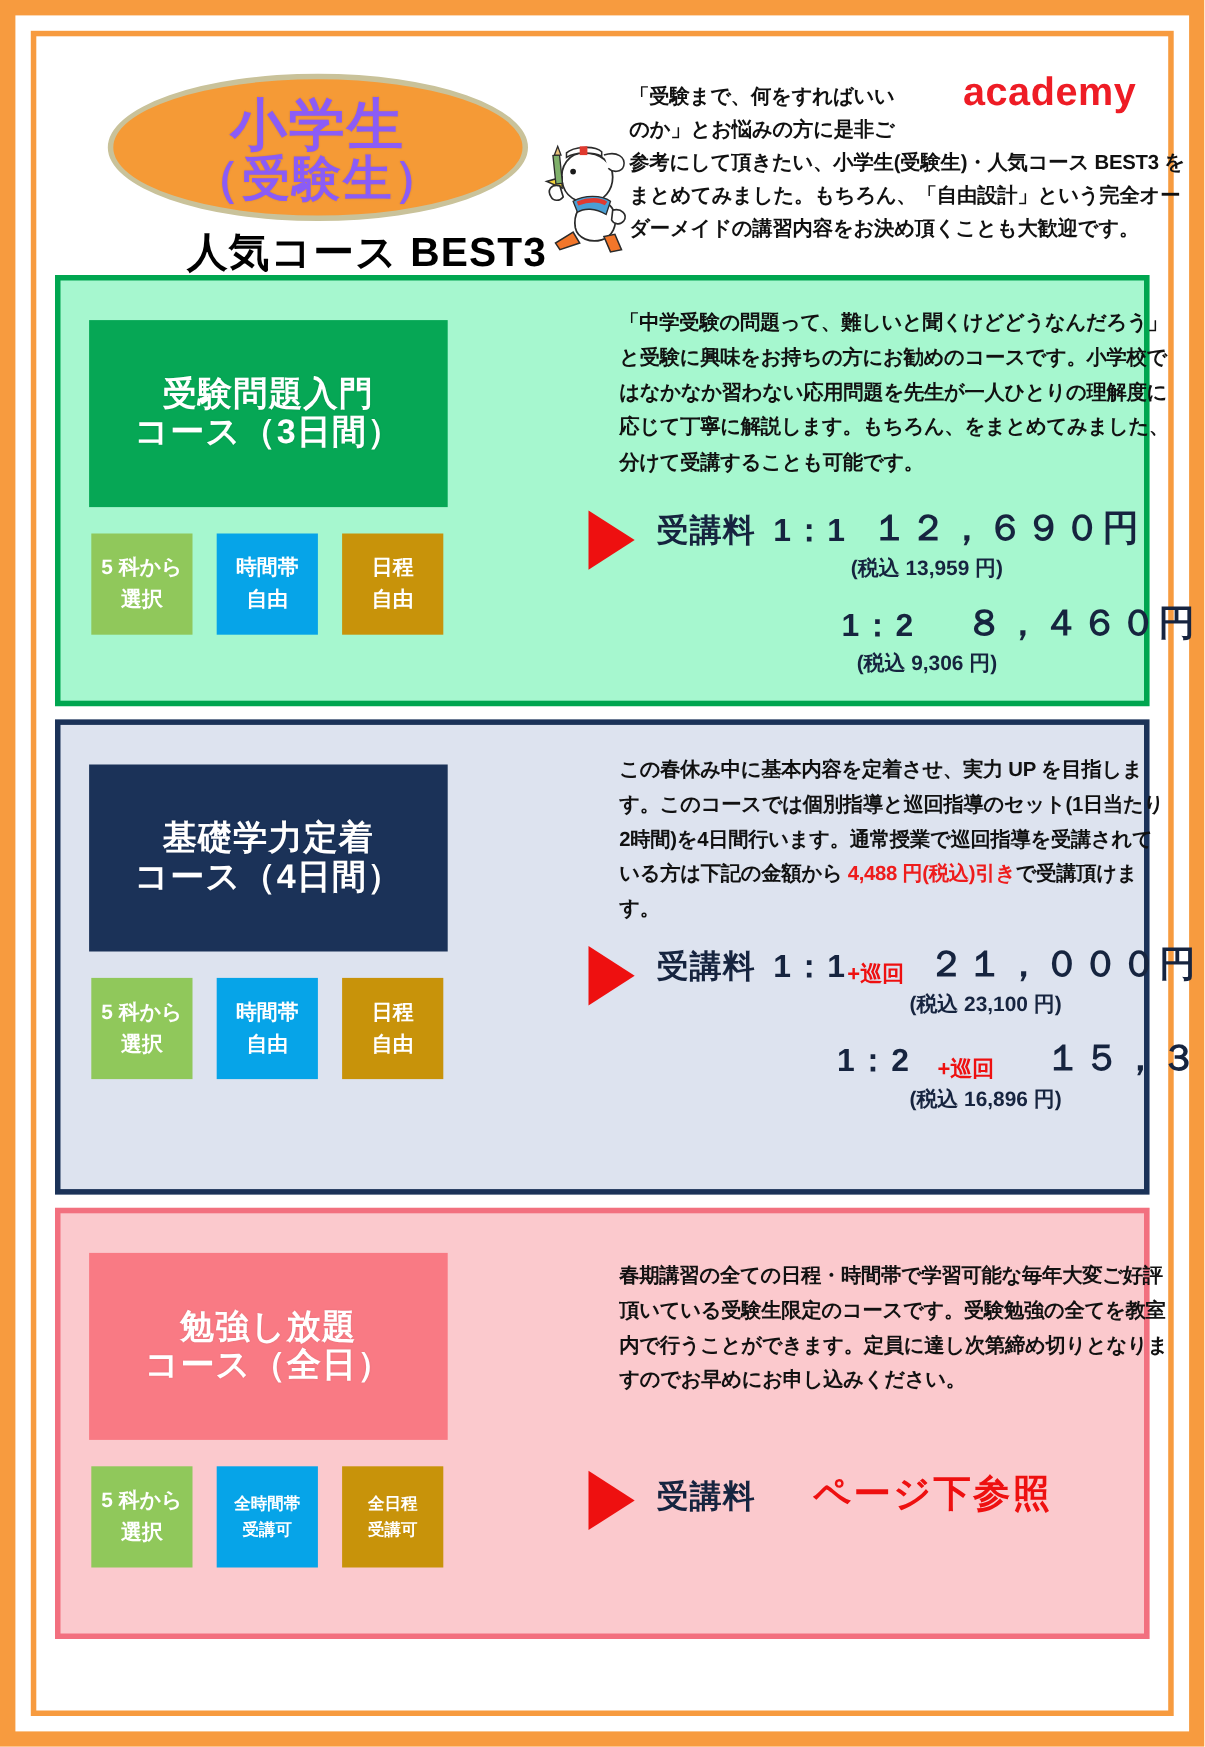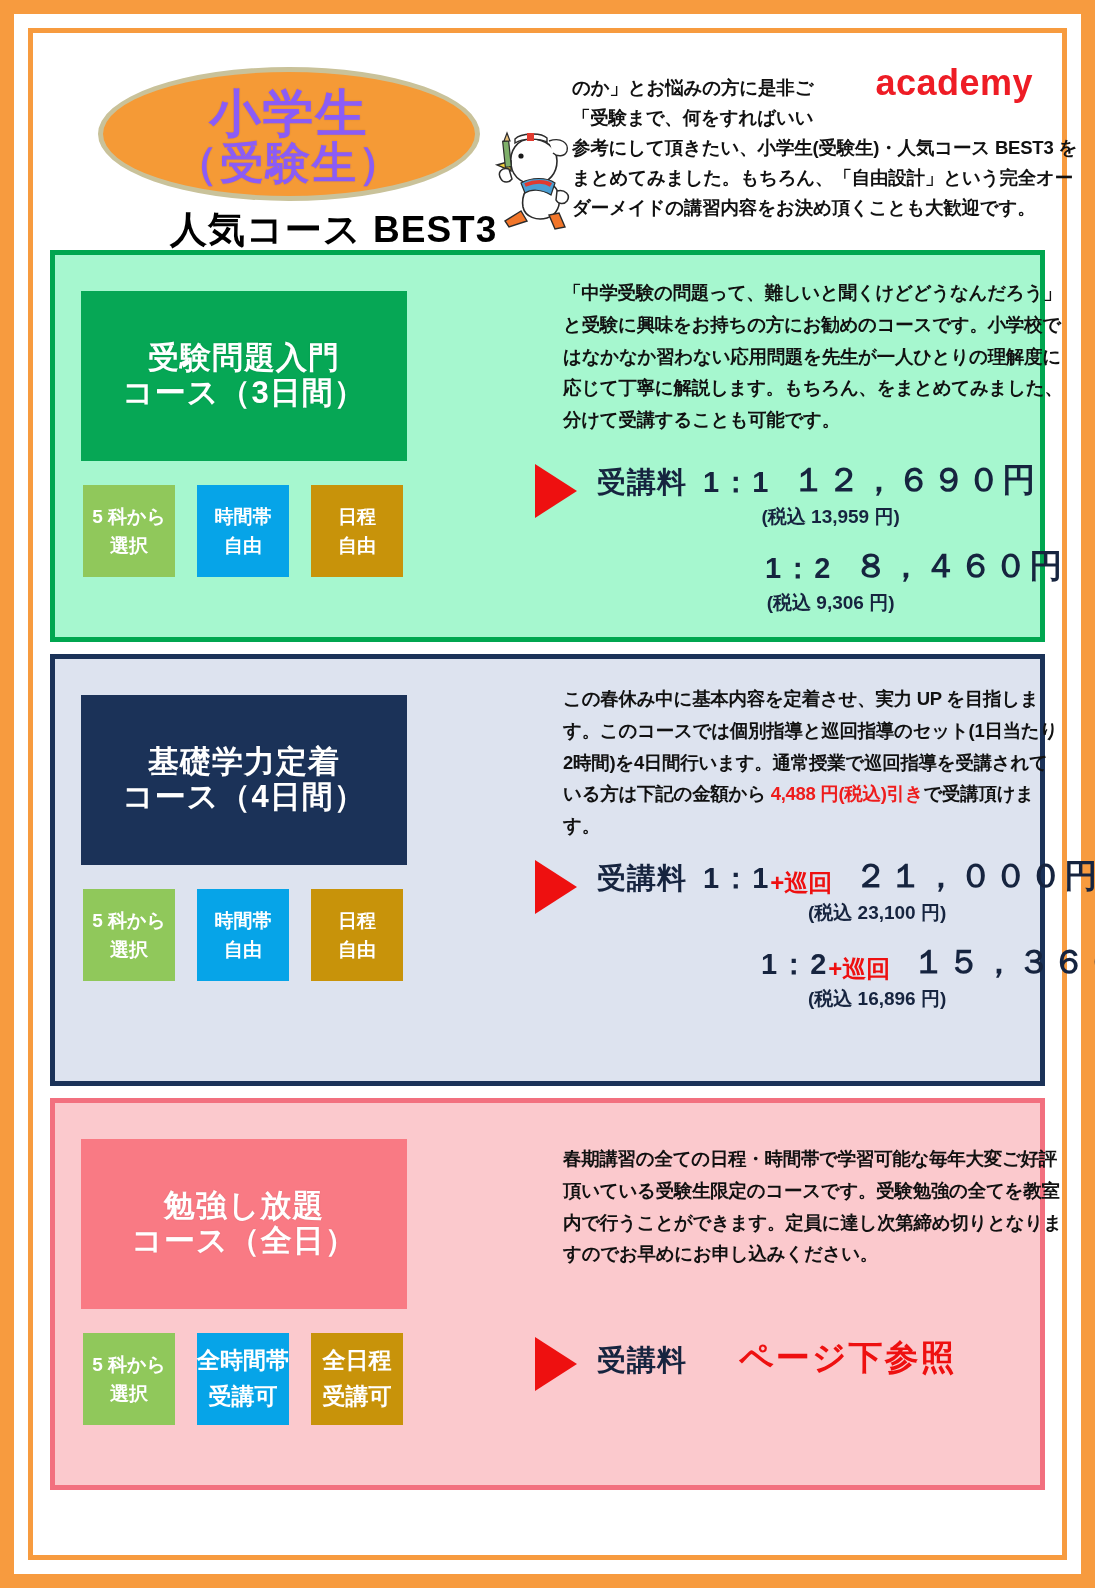--- a/index.html
+++ b/index.html
@@ -80,21 +80,21 @@
   .badges{position:absolute;left:28px;top:230px;display:flex;gap:22px;}
   .badge{
     width:92px;height:92px;box-sizing:border-box;
     display:flex;flex-direction:column;align-items:center;justify-content:center;
     color:#ffffff;font-weight:bold;font-size:19px;line-height:1.55;
   }
   .badge.green{background:#90c85b;}
   .badge.blue{background:#06a4e8;}
   .badge.gold{background:#c8930a;}
   .badge span{display:block;white-space:nowrap;}
-  .badge.sm span{font-size:23px;}
+  .badge.sm span{font-size:15px;}
 
   .desc{
     position:absolute;left:508px;top:22px;width:500px;
     font-size:18.5px;font-weight:bold;color:#111111;line-height:1.72;
     letter-spacing:-0.3px;
   }
   .c2 .desc{top:24px;}
   .c3 .desc{top:40px;}
   .hl-red{color:#ee1c1c;}
 
@@ -108,28 +108,28 @@
     border-top:27px solid transparent;border-bottom:27px solid transparent;
     position:absolute;left:0;top:6px;
   }
   .c3 .tri{top:2px;}
   .price-row{position:relative;padding-left:62px;}
   .price-line{
     display:flex;align-items:flex-end;color:#16243f;font-weight:bold;white-space:nowrap;
   }
   .plabel{font-size:29px;letter-spacing:1px;}
   .pratio{font-size:29px;letter-spacing:2px;margin-left:16px;}
-  .pjunkai{font-size:24px;color:#ee1010;font-weight:bold;letter-spacing:0px;}
+  .pjunkai{font-size:20px;color:#ee1010;font-weight:bold;letter-spacing:0px;}
   .pamount{font-size:33px;letter-spacing:2px;margin-left:22px;}
   .ptax{
     font-size:19px;font-weight:bold;color:#16243f;text-align:center;
     margin-top:1px;letter-spacing:0px;
   }
   .price-block2{margin-top:14px;}
-  .indent{padding-left:152px;}
+  .indent{padding-left:152px;gap:24px;}
   .c2 .indent{padding-left:148px;}
   .see-below{
     font-size:34px;font-weight:bold;color:#ee1010;letter-spacing:2px;margin-left:52px;
   }
 </style>
 </head>
 <body>
 
 <div class="page">
  <div class="page-inner">
@@ -163,22 +163,22 @@
          <rect x="17" y="30" width="6" height="26" fill="#7fb06a" stroke="#2b2b2b" stroke-width="1.2" transform="rotate(-6 20 43)"></rect>
          <path d="M17 30 L20 22 L23 30 Z" fill="#e8c07a" stroke="#2b2b2b" stroke-width="1.2"></path>
          <g fill="#f2762a" stroke="#2b2b2b" stroke-width="1.4">
            <path d="M34 100 L18 110 L22 116 L40 110 Z"></path>
            <path d="M62 104 L68 118 L78 116 L72 102 Z"></path>
          </g>
        </svg>
      </div>
 
      <div class="intro">
+       <span class="l-short">「受験まで、何をすればいい</span>
        <span class="l-short">のか」とお悩みの方に是非ご</span>
-       <span class="l-short">「受験まで、何をすればいい</span>
        <span>参考にして頂きたい、小学生(受験生)・人気コース BEST3 をまとめてみました。もちろん、「自由設計」という完全オーダーメイドの講習内容をお決め頂くことも大歓迎です。</span>
      </div>
 
      <div class="logo">
        <span class="logo-word2">academy</span>
      </div>
    </div>
 
    <div class="course c1">
      <div class="title-box">

